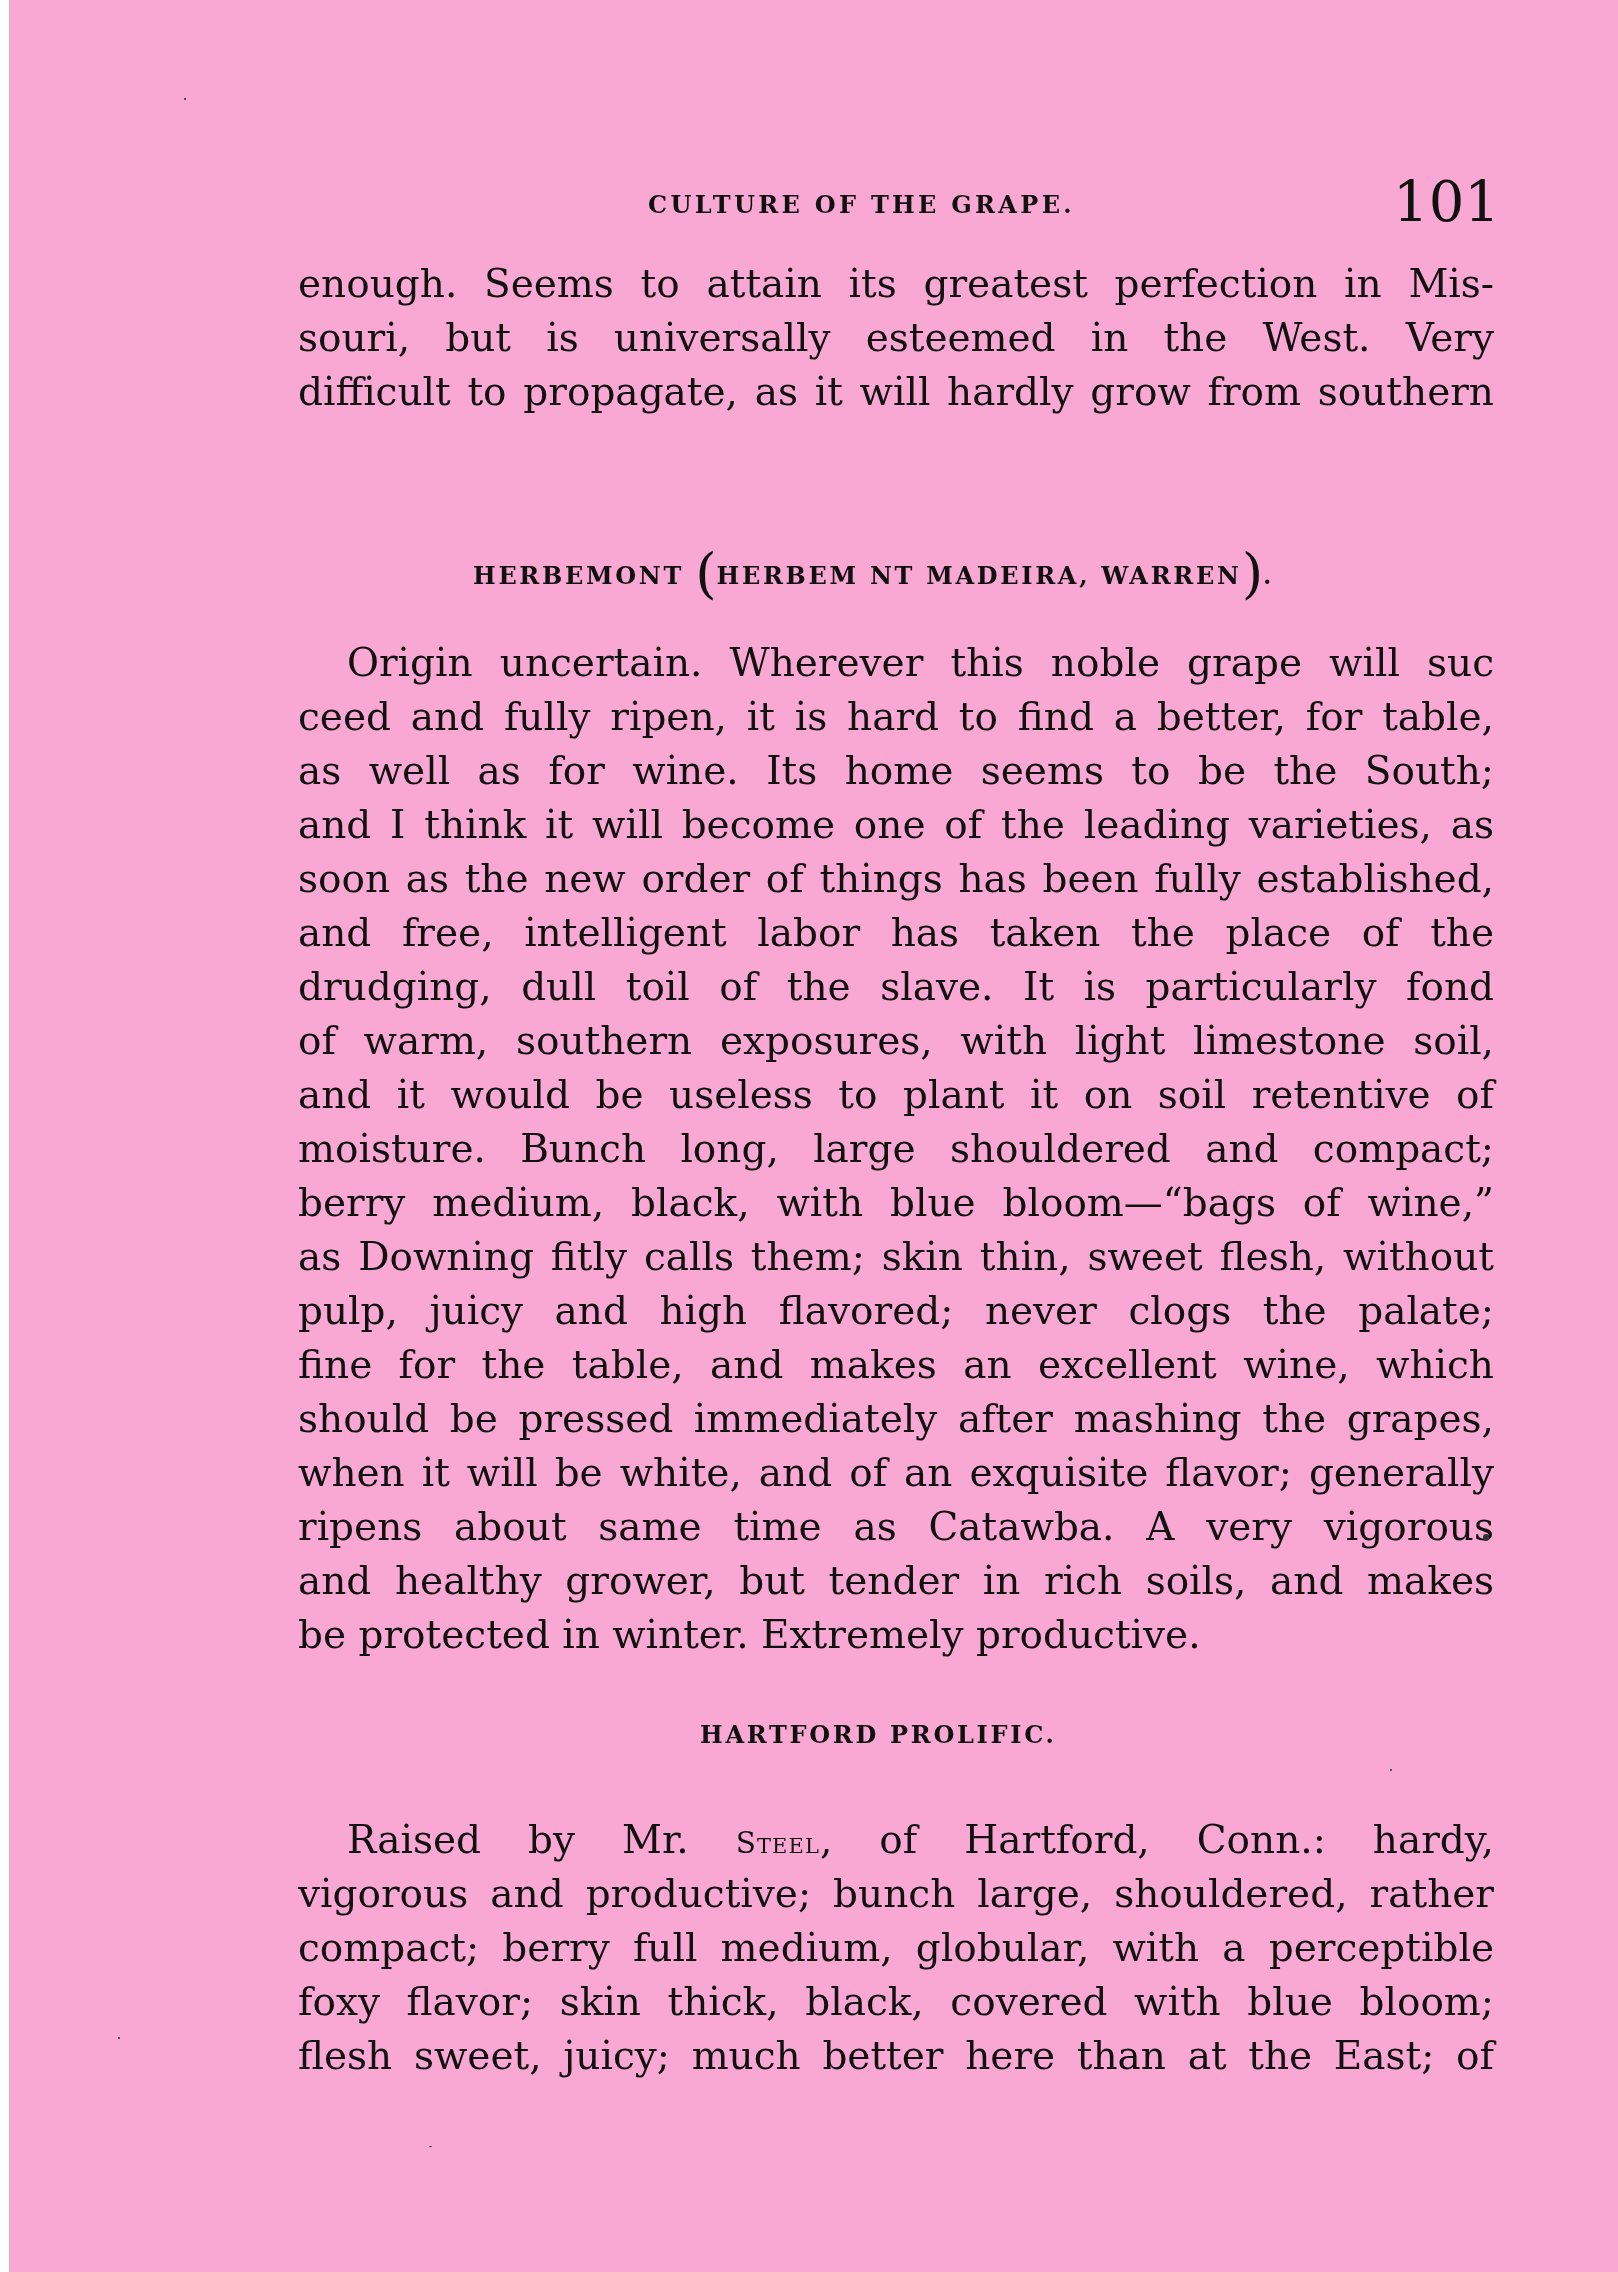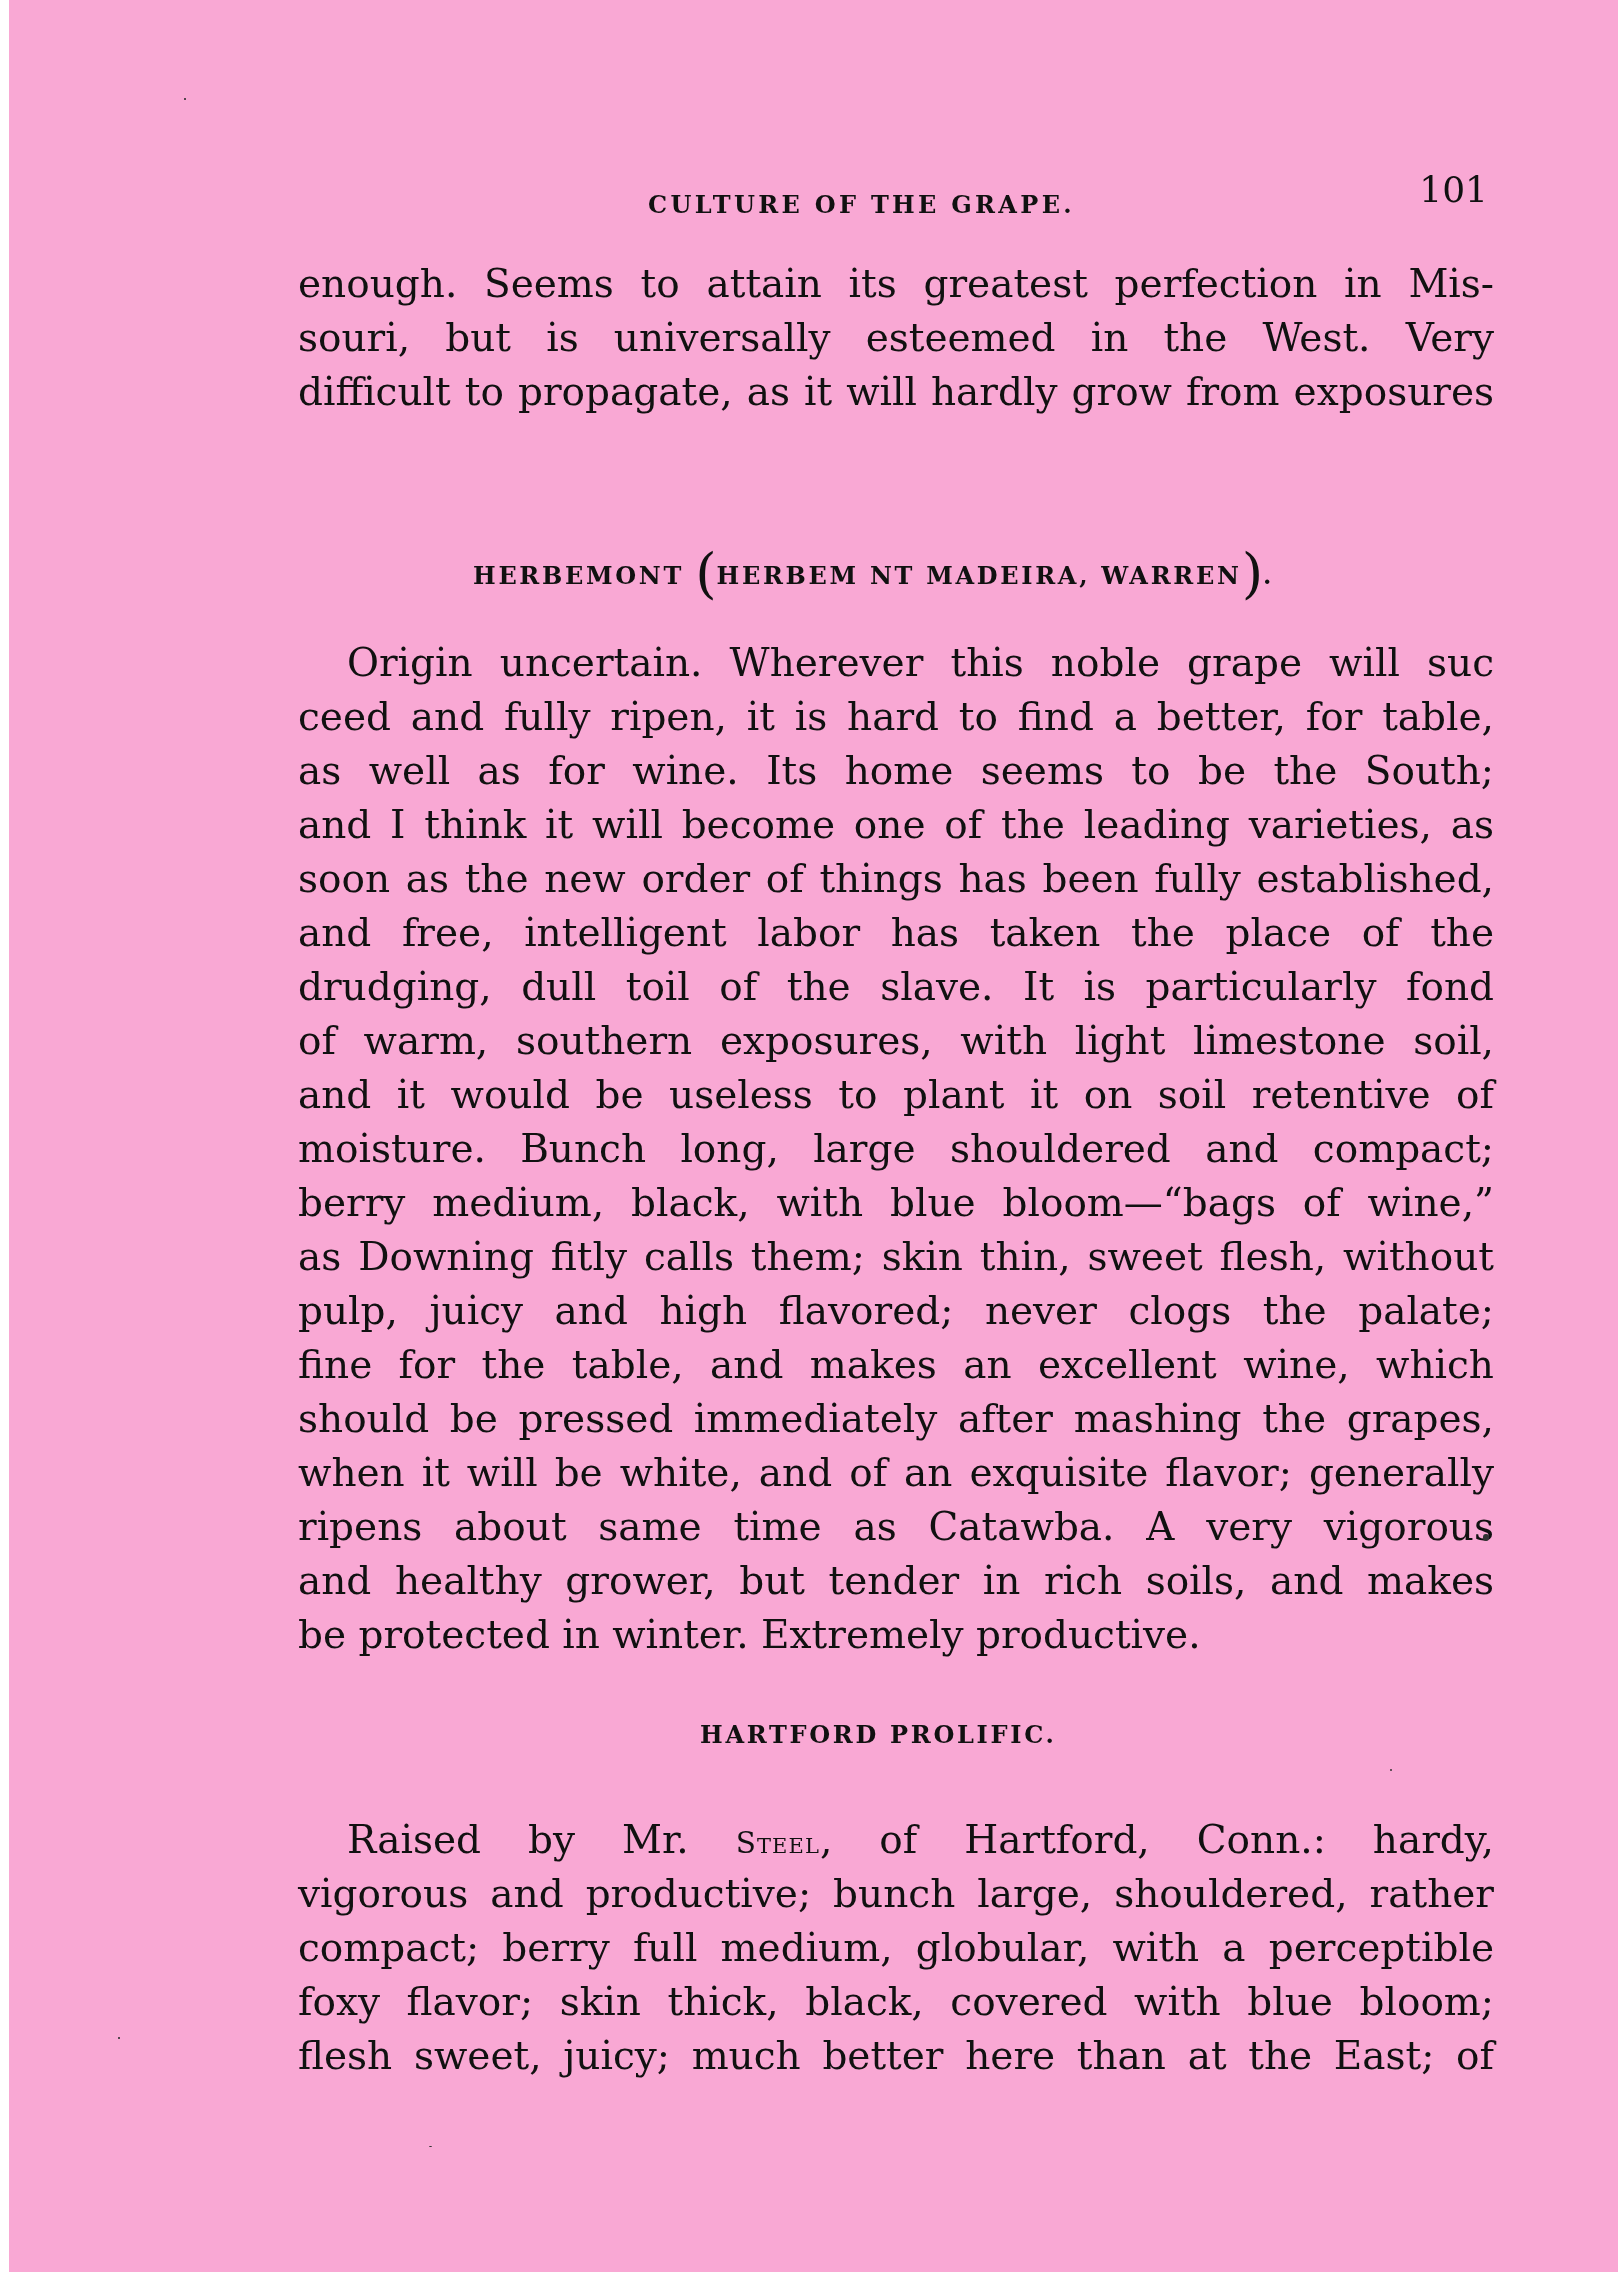--- a/index.html
+++ b/index.html
@@ -1,20 +1,20 @@
 <!DOCTYPE html>
 <html style="font-size:8.7px"><head>
   <meta charset="utf-8">
   <style>
     html, body { margin: 0; padding: 0; background: #ffffff; }
     body { width: 1619px; height: 2273px; position: relative; overflow: hidden; color: #111; font-family: "DejaVu Serif", "Liberation Serif", serif; }
     .page { position: absolute; left: 0; top: 0; width: 1619px; height: 2273px; background: #f9a8d4; margin-left: 9px; }
     .running-head { position: absolute; top: 169px; left: 639px; width: 852px; height: 60px; }
     .running-title { position: absolute; left: 0; top: 21px; font-size: 24px; letter-spacing: 3.3px; font-weight: bold; }
-    .page-number { position: absolute; right: 12px; top: 0; font-size: 36px; }
+    .page-number { position: absolute; right: 0; top: 0; font-size: 56px; }
     .textblock { position: absolute; left: 289px; width: 1196px; }
     .line { display: block; height: 54px; line-height: 54px; font-size: 39px; text-align: justify; text-align-last: justify; white-space: nowrap; }
     .line.last { text-align-last: left; }
     .line.indent { padding-left: 49px; }
     .heading { position: absolute; font-size: 24px; letter-spacing: 2.7px; font-weight: bold; white-space: nowrap; text-align: center; }
     .heading .paren { font-size: 55px; font-weight: normal; vertical-align: -7.6px; letter-spacing: 0; }
     .sc { font-size: 29.5px; letter-spacing: 1.1px; }
     .speck { position: absolute; background: #333; border-radius: 50%; }
   </style>
 </head>
@@ -23,21 +23,21 @@
 <div class="page">
 
   <div class="running-head">
     <span class="running-title">CULTURE OF THE GRAPE.</span>
     <span class="page-number">101</span>
   </div>
 
   <div class="textblock" style="top:257px;">
     <span class="line">enough.  Seems to attain its greatest perfection in Mis-</span>
     <span class="line">souri, but is universally esteemed in the West.  Very</span>
-    <span class="line">difficult to propagate, as it will hardly grow from exposures</span>
+    <span class="line">difficult to propagate, as it will hardly grow from southern</span>
   </div>
 
   <div class="heading" style="left:464px; top:541px;">
     <span>HERBEMONT</span>
     <span class="paren">(</span><span>HERBEM NT MADEIRA, WARREN</span><span class="paren">)</span><span>.</span>
   </div>
 
   <div class="textblock" style="top:636px;">
     <span class="line indent">Origin uncertain.  Wherever this noble grape will suc</span>
     <span class="line">ceed and fully ripen, it is hard to find a better, for table,</span>

